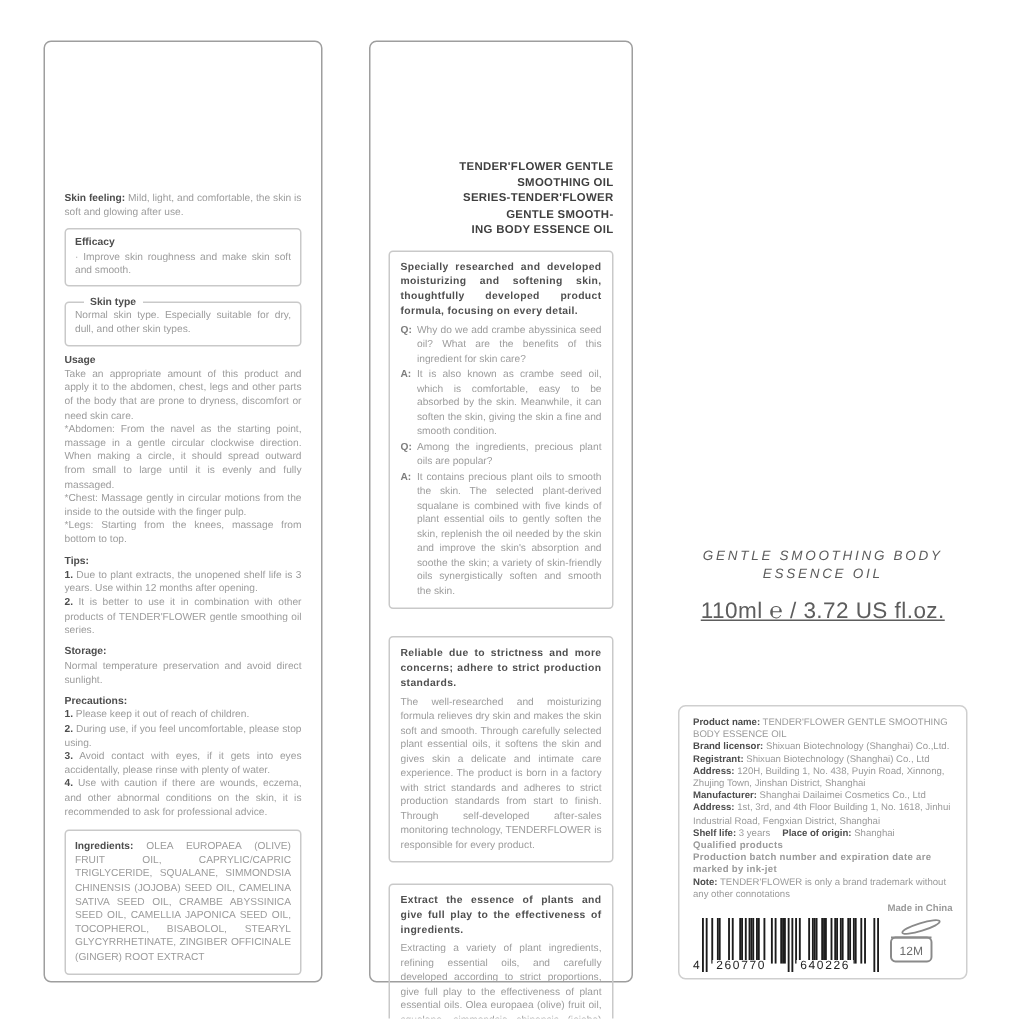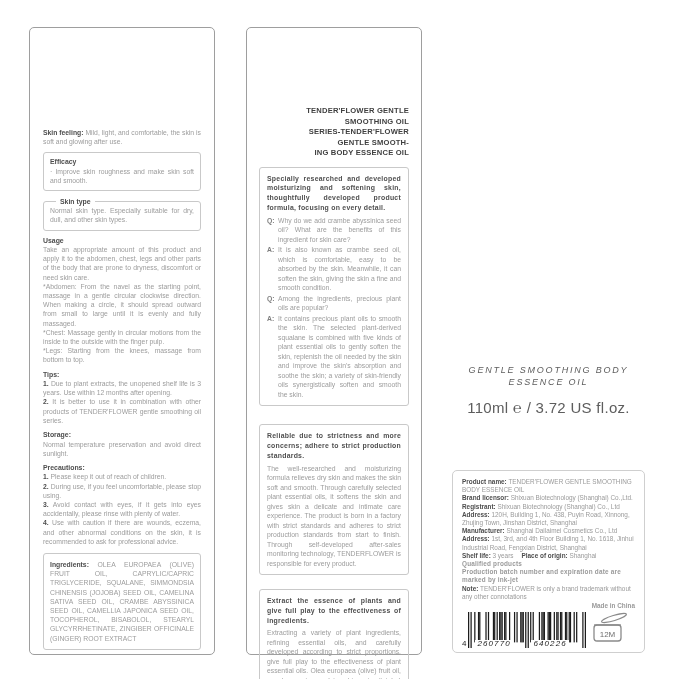--- a/index.html
+++ b/index.html
@@ -54,21 +54,21 @@
   #mid-box3 { margin-top:14px; }
 
   
   .rt-title {
     position:absolute; left:452px; top:364px; width:193px;
     text-align:center; font-size:9px; line-height:12px; letter-spacing:1.8px;
     color:#5c5c5c; white-space:pre-line;font-style:italic;
   }
   .rt-volume {
     position:absolute; left:452px; top:399px; width:193px;
-    text-align:center; font-size:15px; color:#5d5d5d; letter-spacing:.3px;
+    text-align:center; font-size:15px; color:#5d5d5d; letter-spacing:.3px;text-decoration:underline;
   }
   #info-box {
     position:absolute; left:452px; top:470px; width:193px; height:183px;
     border:1px solid #cfcfcf; border-radius:5px; background:#fff;
     padding:7px 9px 6px; display:flex; flex-direction:column;
   }
   #info-box p { font-size:6.4px; line-height:8.2px; text-align:left; color:#9a9a9a; }
   #info-box p b { color:#4d4d4d; }
   .bold-line { font-weight:bold; color:#4d4d4d; letter-spacing:.2px; }
   .made-in { text-align:right !important; font-weight:bold; color:#4d4d4d; margin-top:1px; }
@@ -77,21 +77,21 @@
   .barcode-row {
     margin-top:auto; display:flex; align-items:flex-end;
     justify-content:space-between; padding:0 4px 1px 0;
   }
   .barcode { display:flex; align-items:flex-end; }
   .bc-first { font-size:8px; color:#1c1c1c; margin-right:2px; line-height:8px; }
   .bars-wrap { position:relative; width:118px; height:36px; }
   .bars-wrap svg { display:block; }
   .bc-digits {
     position:absolute; bottom:0; font-size:8px; line-height:8px; color:#1c1c1c;
-    background:#fff; padding:0 2px; letter-spacing:1.1px; white-space:nowrap;font-style:italic;
+    background:#fff; padding:0 2px; letter-spacing:1.1px; white-space:nowrap;
   }
   .bc-g1 { left:7px; }
   .bc-g2 { left:63px;text-align:center; }
   .pao { width:42px; height:38px; }
 </style>
 </head>
 <body>
 
 <div class="panel" id="panel-left">
   <p><b>Skin feeling:</b><span> Mild, light, and comfortable, the skin is soft and glowing after use.</span></p>

